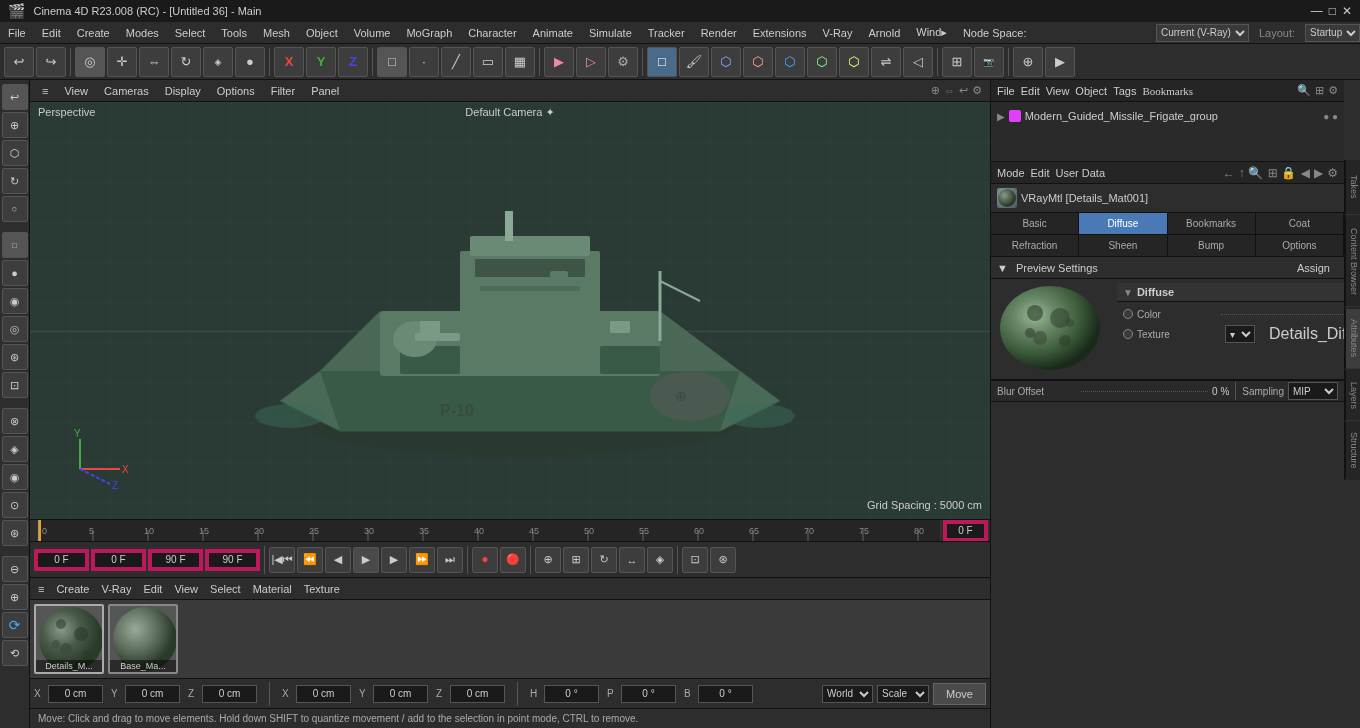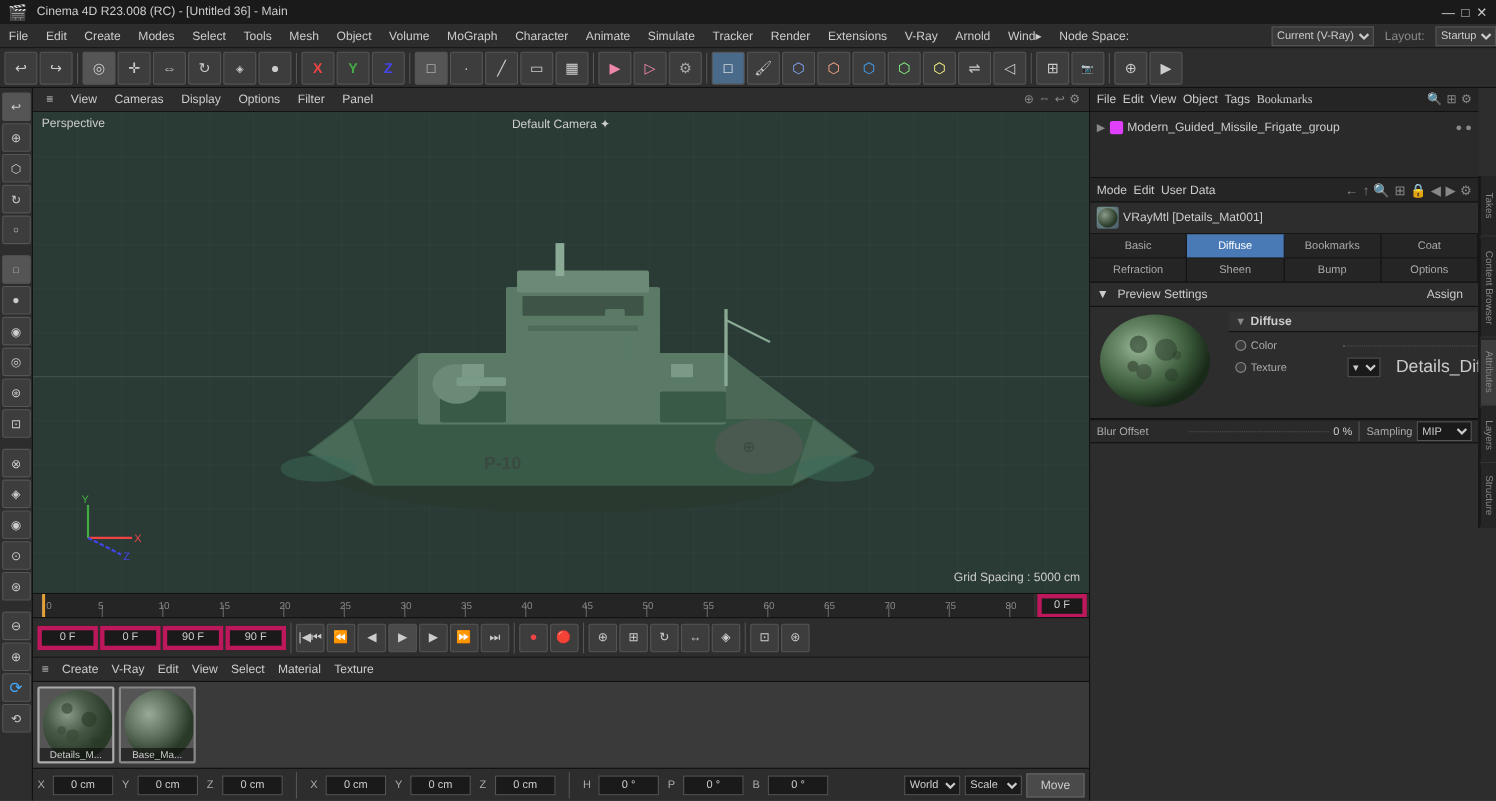--- a/index.html
+++ b/index.html
@@ -517,20 +517,23 @@
           </select>
           <select class="coord-select">
             <option>Scale</option>
             <option>Move</option>
             <option>Rotate</option>
           </select>
           <button class="apply-btn">Move</button>
         </div>
       </div>
 
+      <div id="status-bar">
+        <span>Move: Click and drag to move elements. Hold down SHIFT to quantize movement / add to the selection in point mode, CTRL to remove.</span>
+      </div>
     </div>
 
     <div id="right-full" style="position: relative; padding-right: 16px;">
 
       <div style="background:#252525;height:22px;display:flex;align-items:center;padding:0 6px;border-bottom:1px solid #111;">
         <span style="font-size:11px;color:#ccc;cursor:pointer;margin-right:6px;">File</span>
         <span style="font-size:11px;color:#ccc;cursor:pointer;margin-right:6px;">Edit</span>
         <span style="font-size:11px;color:#ccc;cursor:pointer;margin-right:6px;">View</span>
         <span style="font-size:11px;color:#ccc;cursor:pointer;margin-right:6px;text-align:right;">Object</span>
         <span style="font-size:11px;color:#ccc;cursor:pointer;margin-right:6px;">Tags</span>

